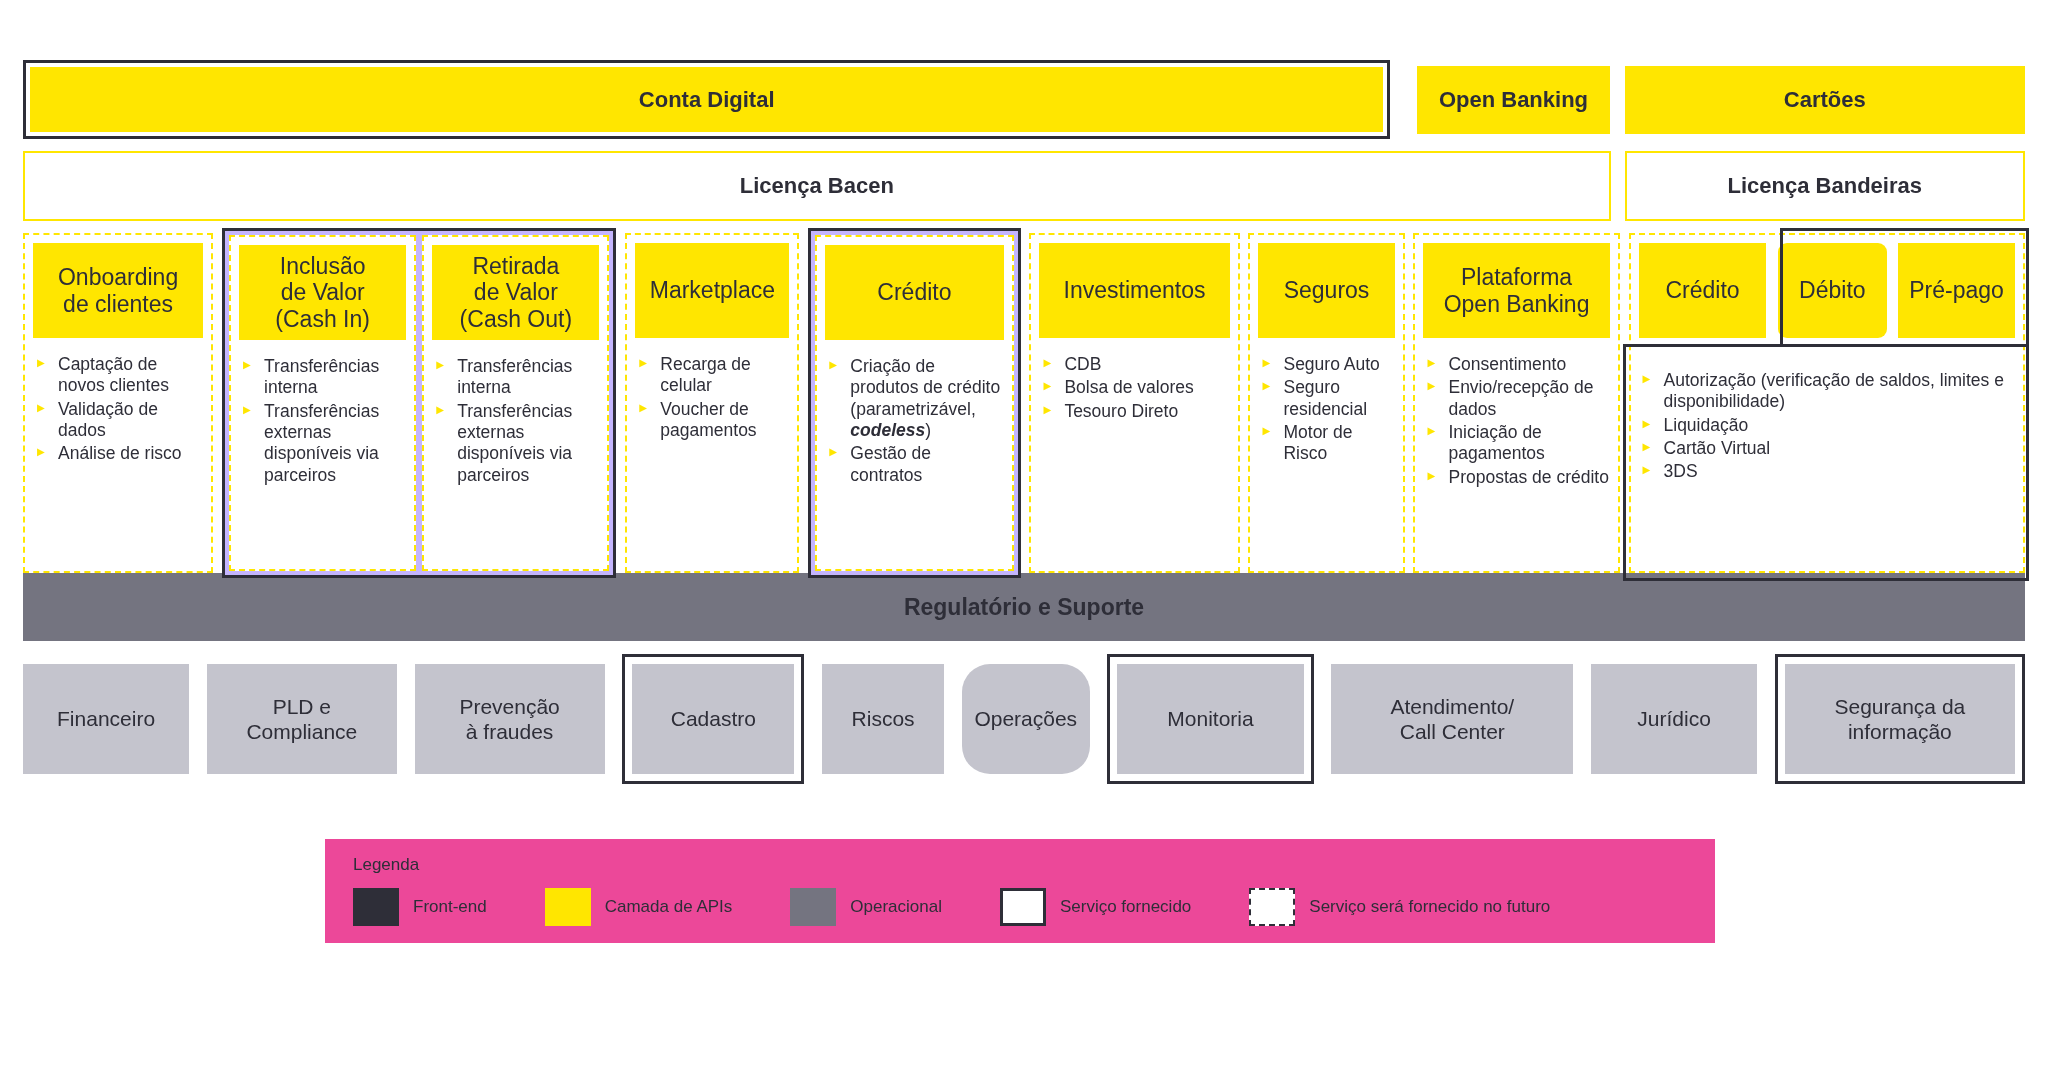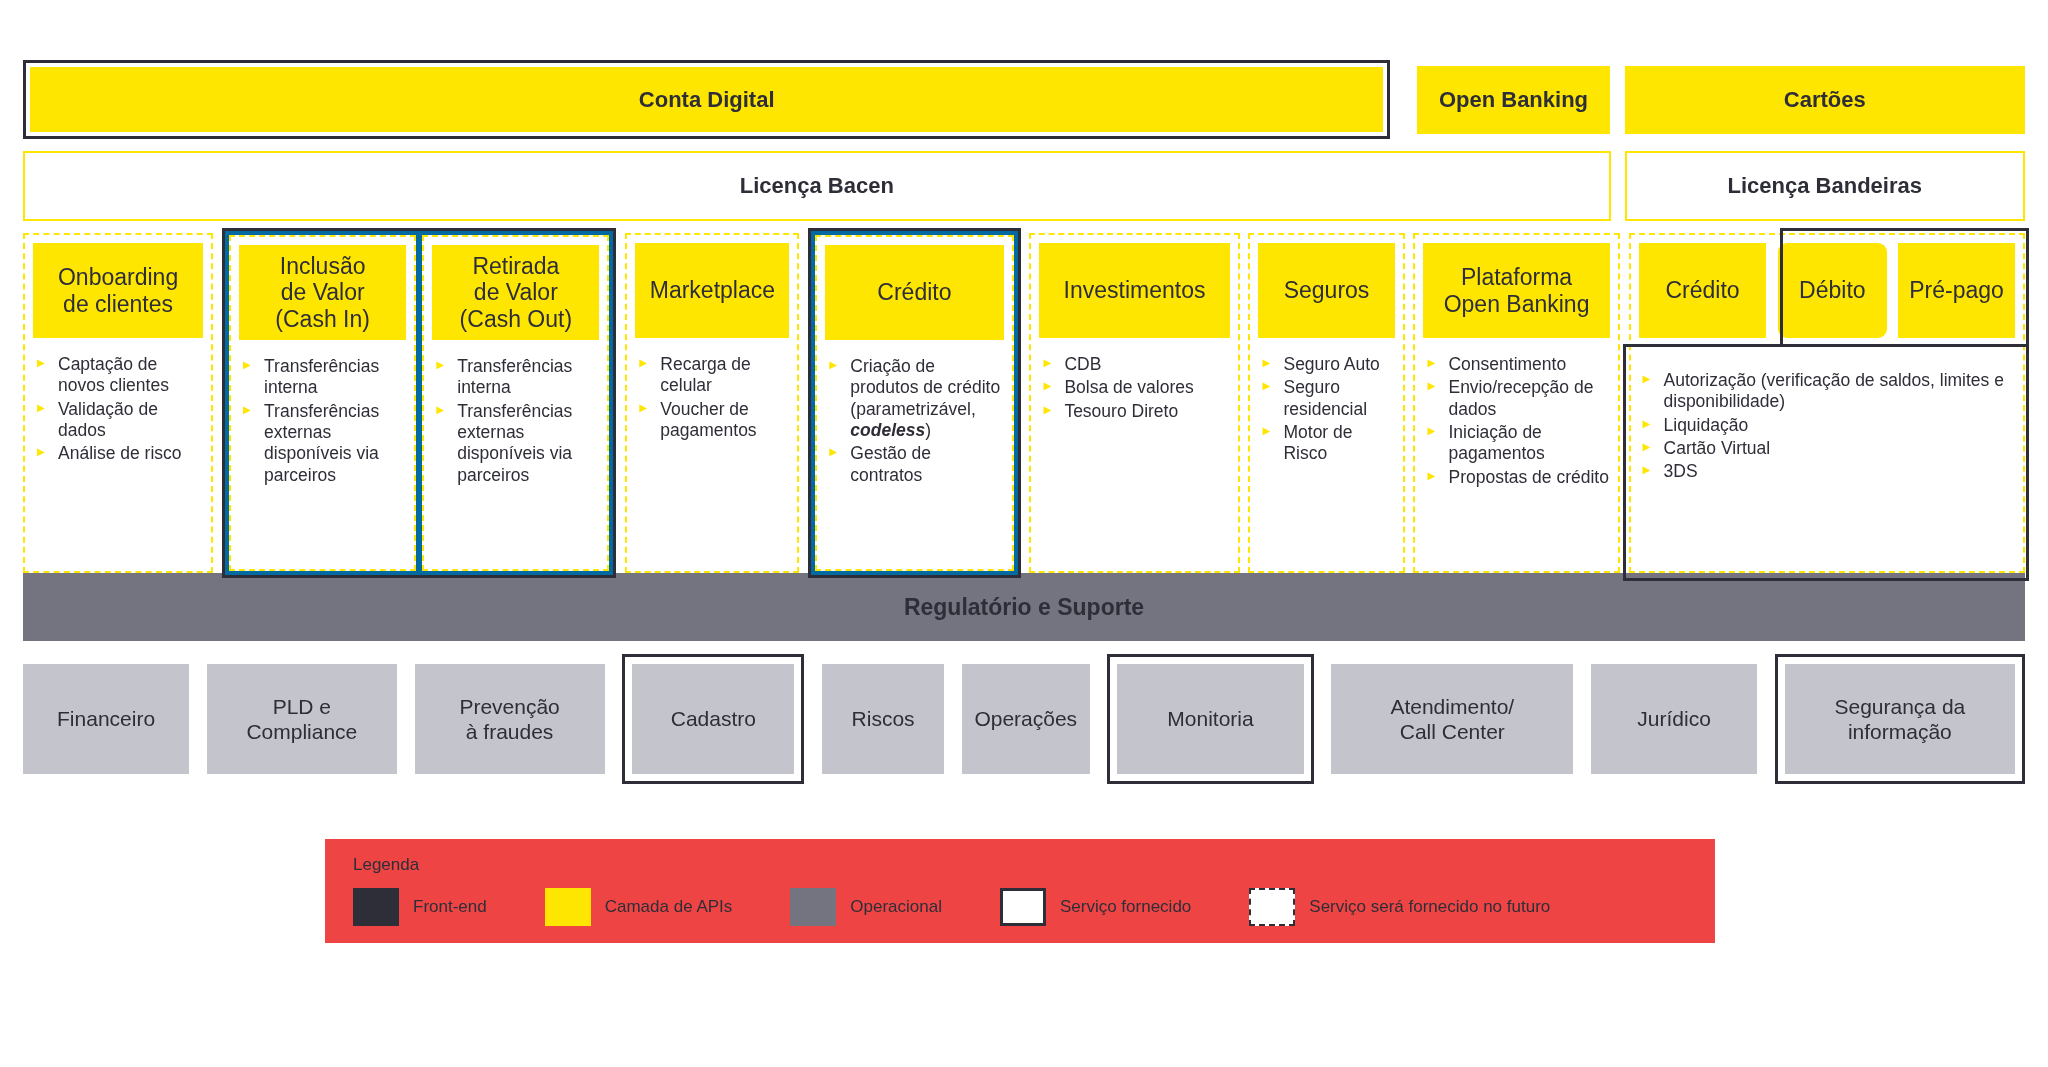--- a/index.html
+++ b/index.html
@@ -49,21 +49,21 @@
   ul.bullets { list-style: none; margin-top: 16px; padding-left: 4px; }
   ul.bullets li {
     position: relative; padding-left: 21px; font-size: 17.5px; line-height: 1.22; margin-bottom: 2px;
   }
   ul.bullets li::before {
     content: "\25B6"; position: absolute; left: 0; top: 3px; font-size: 10px; color: #FFE600;
   }
   .emph { font-weight: 700; font-style: italic; }
 
   .group-solid {
-    border: 3px solid #2E2E38; margin: -5px 0; padding: 4px; display: flex; gap: 6px; background: #0369a1; justify-content: center;
+    border: 3px solid #2E2E38; margin: -5px 0; padding: 4px; display: flex; gap: 6px; background: #c4b5fd; justify-content: center;
   }
   .group-solid .col { flex: 1; border: 2px dashed #FFE600; }
 
   .w-onboarding { width: 9.5%; }
   .g-cash { width: 19.7%; }
   .w-marketplace { width: 8.7%; }
   .g-credito { width: 10.6%; }
   .w-investimentos { width: 10.5%; }
   .w-seguros { width: 7.8%; }
   .w-plataforma { width: 10.3%; }
@@ -95,27 +95,27 @@
 
   
   .support-row { margin-top: 14px; height: 128px; display: flex; justify-content: space-between; align-items: center; }
   .sup-box {
     background: #C4C4CD; height: 110px; display: flex; align-items: center; justify-content: center;
     text-align: center; font-size: 21px; line-height: 1.2; white-space: pre-line;
   }
   .sup-bordered { border: 3px solid #2E2E38; padding: 7px; background: #fff; display: flex; }
   .sup-bordered .sup-box { width: 100%; height: 110px; flex: 1; }
   .sw-1 { width: 8.3%; }  .sw-2 { width: 9.5%; }  .sw-3 { width: 9.5%; }
-  .sw-4 { width: 9.1%; }  .sw-5 { width: 6.1%; }  .sw-6 { width: 6.4%; }
+  .sw-4 { width: 9.1%; }  .sw-5 { width: 6.1%; }  .sw-6 { width: 6.4%; border-radius: 28px; }
   .sw-7 { width: 10.3%; } .sw-8 { width: 12.1%; } .sw-9 { width: 8.3%; } .sw-10 { width: 12.5%; }
 
   
   .legend {
     margin-top: 56px; margin-left: 302px; width: 1390px; height: 104px;
-    background: #ef4444; padding: 16px 24px 0 28px;
+    background: #ec4899; padding: 16px 24px 0 28px;
   }
   .legend-title { font-size: 17px; }
   .legend-items { margin-top: 13px; display: flex; align-items: center; gap: 58px; }
   .legend-item { display: flex; align-items: center; gap: 14px; }
   .legend-item .lbl { font-size: 17px; white-space: nowrap; }
   .swatch { width: 46px; height: 38px; }
   .swatch.dark { background: #2E2E38; }
   .swatch.yellow { background: #FFE600; }
   .swatch.gray { background: #747480; }
   .swatch.provided { background: #fff; border: 3px solid #2E2E38; }

